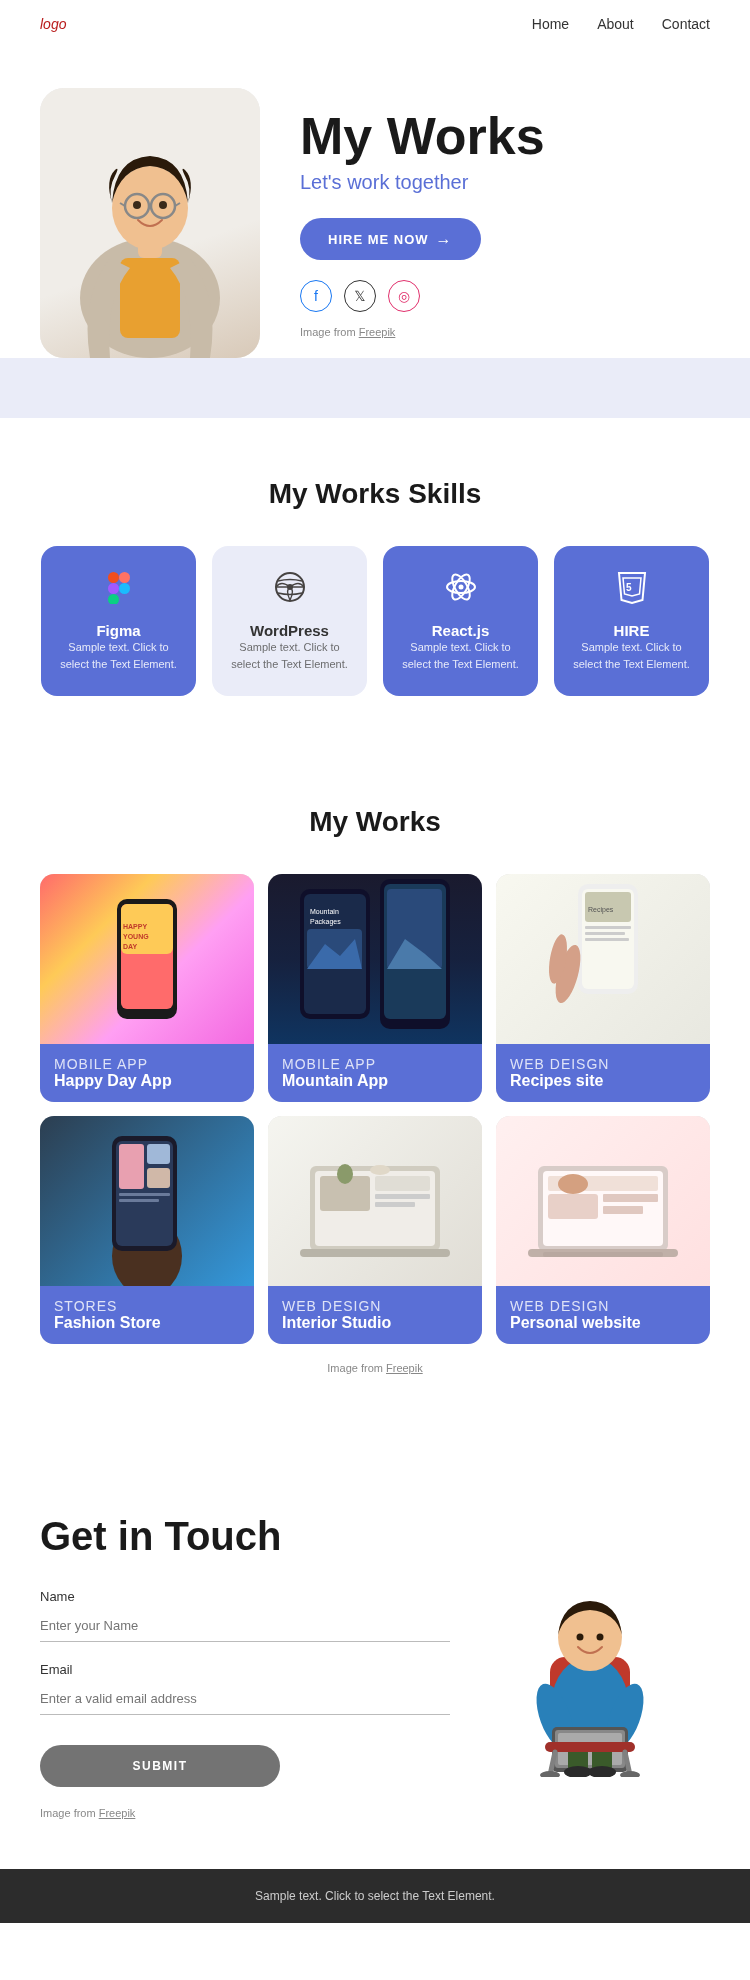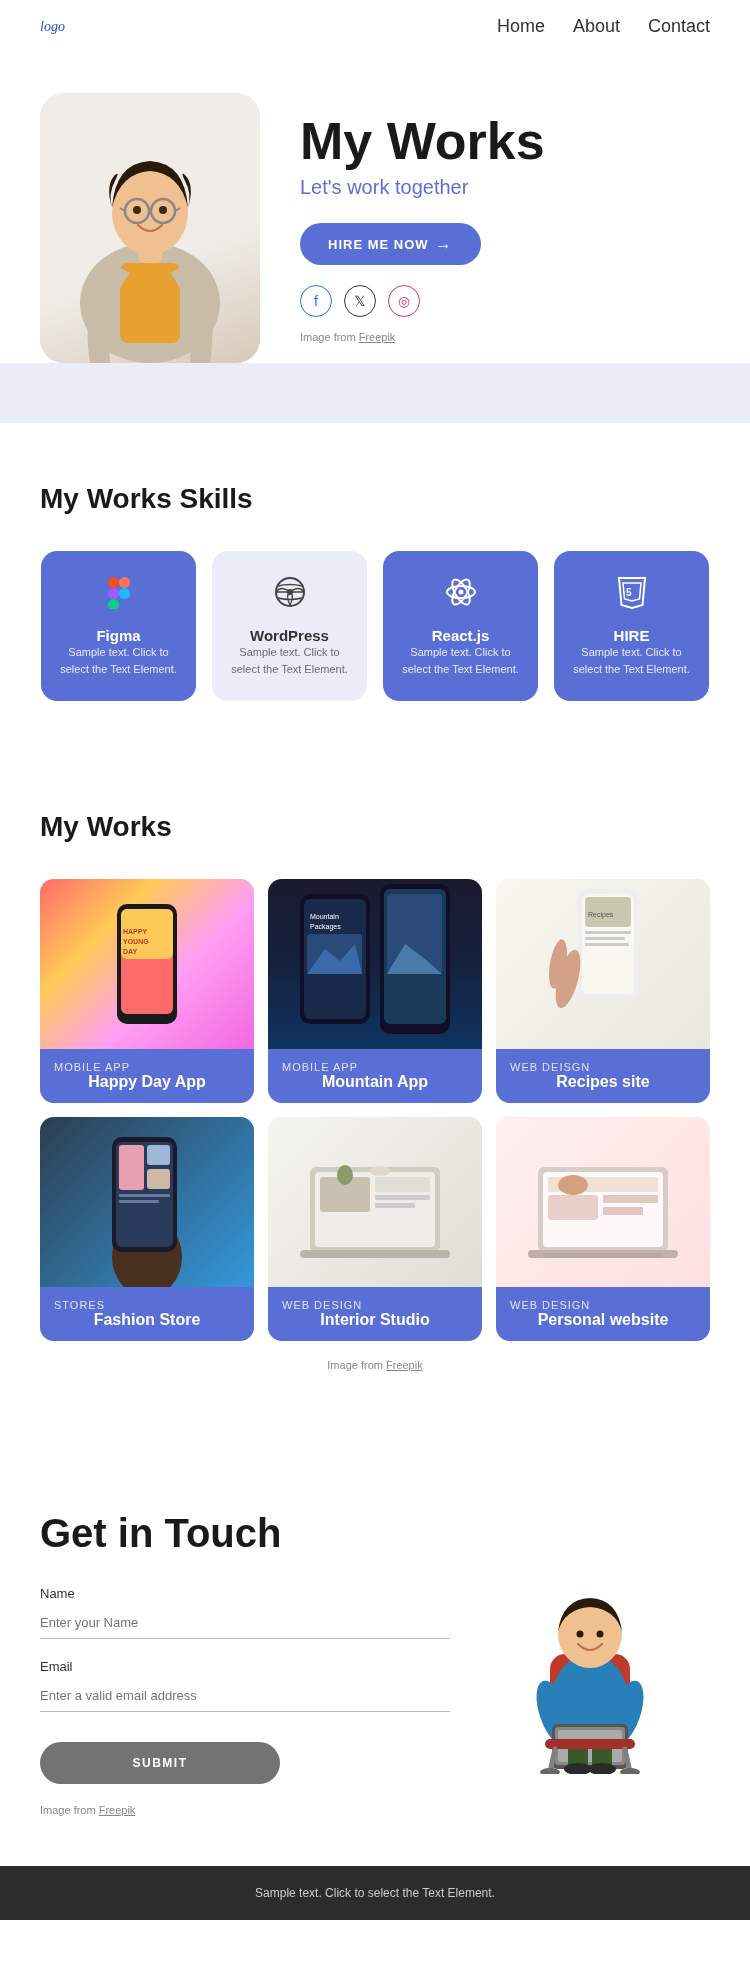--- a/index.html
+++ b/index.html
@@ -3,23 +3,23 @@
   <meta charset="utf-8">
   <style>
     * { margin: 0; padding: 0; box-sizing: border-box; }
     body { font-family: 'Segoe UI', Arial, sans-serif; background: #fff; width: 750px; }
 
     
     nav {
       display: flex; justify-content: space-between; align-items: center;
       padding: 16px 40px; background: #fff;
     }
-    .nav-logo { font-size: 14px; color: #1d4ed8; font-style: italic; font-family: Liberation Serif, serif; }
+    .nav-logo { font-size: 14px; color: #b91c1c; font-style: italic; }
     .nav-links { display: flex; gap: 28px; }
-    .nav-links a { text-decoration: none; color: #333; font-size: 18px; }
+    .nav-links a { text-decoration: none; color: #333; font-size: 14px; }
 
     
     .hero {
       display: flex; align-items: center; gap: 40px;
       padding: 40px 40px 30px 40px; background: #fff;
     }
     .hero-img-wrap {
       width: 220px; height: 270px; flex-shrink: 0;
       background: #e8e8e8; border-radius: 24px; overflow: hidden;
       display: flex; align-items: center; justify-content: center;
@@ -52,21 +52,21 @@
     .hero-image-credit { font-size: 11px; color: #888; margin-top: 14px; }
     .hero-image-credit a { color: #888; }
 
     
     .hero-band {
       background: #eaecf8; height: 60px; margin-top: -30px;
     }
 
     
     .skills-section { padding: 60px 40px 50px; background: #fff; }
-    .section-title { text-align: left; font-size: 28px; font-weight: 700; color: #1a1a1a; margin-bottom: 36px; }
+    .section-title { text-align: center; font-size: 28px; font-weight: 700; color: #1a1a1a; margin-bottom: 36px; }
     .skills-grid { display: flex; gap: 16px; justify-content: center; }
     .skill-card {
       background: #5a6fd6; border-radius: 16px; padding: 24px 16px;
       width: 155px; text-align: center; color: #fff; flex-shrink: 0;
     }
     .skill-card.light { background: #eaecf8; color: #333; }
     .skill-icon { font-size: 32px; margin-bottom: 10px; }
     .skill-name { font-size: 15px; font-weight: 700; margin-bottom: 0; }
     .skill-desc { font-size: 11px; line-height: 1.5; opacity: 0.85; }
     .skill-card.light .skill-desc { color: #555; }
@@ -79,22 +79,22 @@
       background: #ddd; min-height: 200px;
     }
     .work-img-placeholder {
       width: 100%; height: 170px;
       display: flex; align-items: center; justify-content: center;
       font-size: 11px; color: #888;
     }
     .work-overlay {
       background: #5a6fd6; padding: 12px 14px;
     }
-    .work-category { font-size: 11px; color: rgba(255,255,255,0.8); text-transform: uppercase; letter-spacing: 1px; }
-    .work-name { font-size: 16px; font-weight: 700; color: #fff; text-align: center; }
+    .work-category { font-size: 14px; color: rgba(255,255,255,0.8); text-transform: uppercase; letter-spacing: 1px; }
+    .work-name { font-size: 16px; font-weight: 700; color: #fff; }
 
     
     .work-overlay.purple { background: #5a6fd6; }
 
     
     .img-happy-day { background: linear-gradient(135deg, #ff6b6b 0%, #feca57 30%, #ff9ff3 60%, #f368e0 100%); }
     .img-mountain { background: linear-gradient(180deg, #1a1a2e 0%, #16213e 50%, #0f3460 100%); }
     .img-recipes { background: linear-gradient(135deg, #f8f8f0 0%, #e8e8e0 100%); }
     .img-fashion { background: linear-gradient(135deg, #2c3e50 0%, #3498db 100%); }
     .img-interior { background: linear-gradient(135deg, #f5f5f0 0%, #e0ddd5 100%); }

